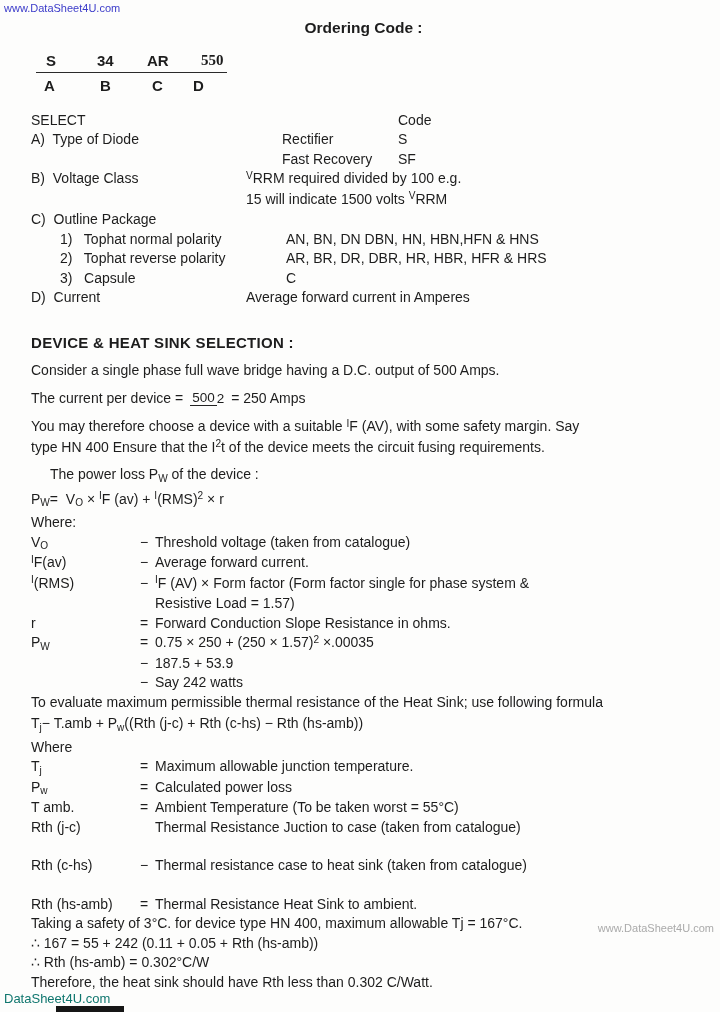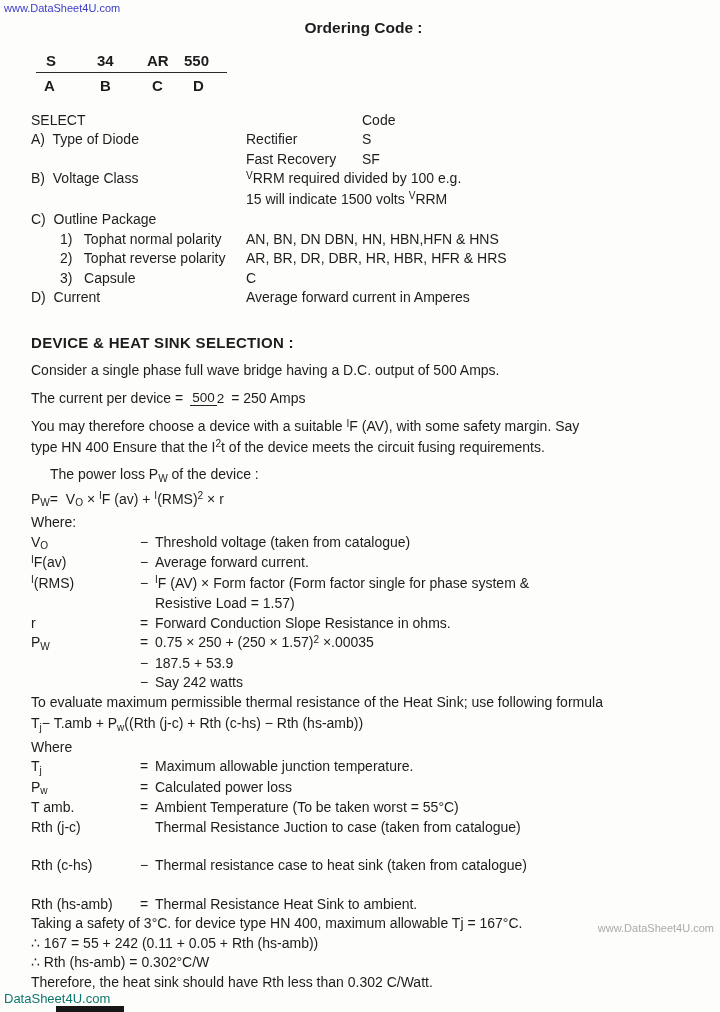--- a/index.html
+++ b/index.html
@@ -40,31 +40,31 @@
   .seg-sup   { font-size: 0.72em; position: relative; top: -0.42em; }
   .seg-presup{ font-size: 0.72em; position: relative; top: -0.42em; }
   .seg-b     { font-weight: bold; }
 
   .txt { white-space: pre-wrap; }
 
   .ord-title { font-size: 15.5px; font-weight: bold; margin: 0 0 13px 3px; text-align: center; }
 
   .code-table { position: relative; height: 50px; margin-bottom: 10px; width: 260px; }
   .cp, .lt { position: absolute; font-weight: bold; font-size: 15px; }
-  .cp0 { left: 15px; }  .cp1 { left: 66px; }  .cp2 { left: 116px; } .cp3 { left: 153px; }
+  .cp0 { left: 15px; }  .cp1 { left: 66px; }  .cp2 { left: 116px; } .cp3 { left: 170px; font-family: Liberation Serif, serif; }
   .lt0 { left: 13px; top: 25px; } .lt1 { left: 69px; top: 25px; }
   .lt2 { left: 121px; top: 25px; } .lt3 { left: 162px; top: 25px; }
   .code-underline { position: absolute; top: 21px; left: 5px; width: 191px; border-bottom: 1.6px solid #2a2a2a; }
 
   .row { display: flex; justify-content: space-between; }
   .col-a    { width: 215px; flex: none; white-space: pre-wrap; }
-  .col-b    { width: 116px; flex: none; white-space: pre-wrap; }
+  .col-b    { width: 116px; flex: none; white-space: pre-wrap; margin-left: 36px; }
   .col-c    { flex: 1; white-space: pre-wrap; }
   .col-rest { flex: 1; white-space: pre-wrap; }
-  .indent   { padding-left: 29px; }
+  .indent   { padding-left: 29px; gap: 40px; }
   .c-name   { width: 186px; flex: none; white-space: pre-wrap; }
 
   .sec-head { margin: 25px 0 9px; font-size: 15px; letter-spacing: 0.3px; font-weight: bold; }
   .par { margin: 0 0 8px; white-space: pre-wrap; }
   .line { white-space: pre-wrap; }
 
   .calc { display: flex; align-items: center; margin: 2px 0 9px; }
   .frac { display: inline-flex; flex-direction: row; align-items: center; margin: 0 7px; font-size: 13.5px; line-height: 15px; }
   .frac-num { border-bottom: 1.4px solid #222; padding: 0 2px; }
 

